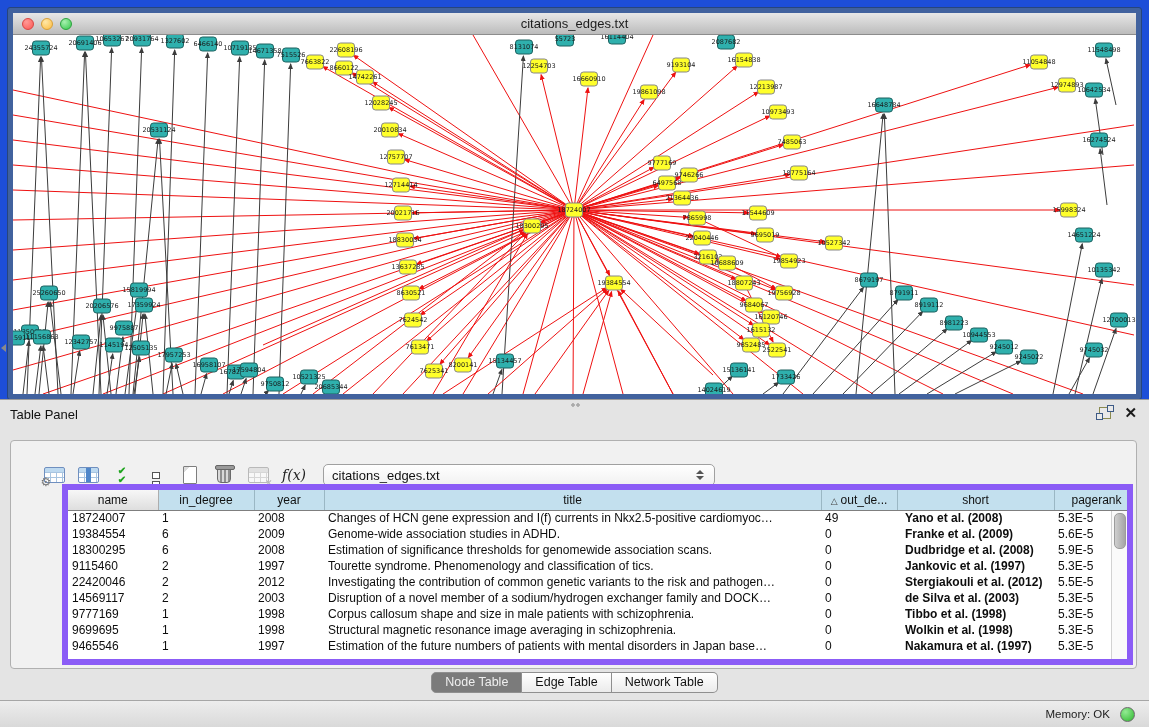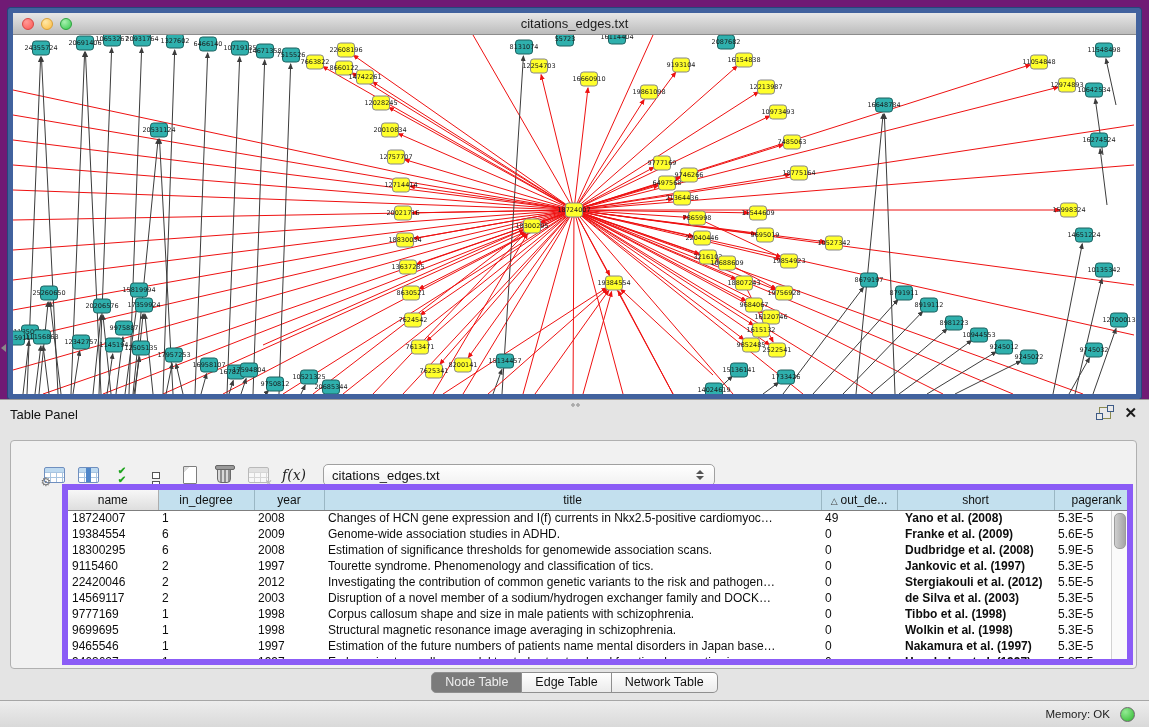--- a/index.html
+++ b/index.html
@@ -1,17 +1,17 @@
 <!DOCTYPE html>
 <html><head>
 <meta charset="utf-8">
 <style>
   html,body{margin:0;padding:0;}
   body{width:1149px;height:727px;overflow:hidden;font-family:"Liberation Sans",sans-serif;}
-  #desktop{position:relative;width:1149px;height:689px;background:#701a75;}
+  #desktop{position:relative;width:1149px;height:689px;background:#1d4ed8;}
 
   
   #frame{position:absolute;left:8px;top:8px;width:1133px;height:391px;box-sizing:border-box;
          border:5px solid #41629e;outline:1px solid #27457c;border-radius:2px;background:#fff;}
   .titlebar{height:21px;background:linear-gradient(#e7e7e7,#bcbcbc);border-bottom:1px solid #8d8d8d;
             position:relative;display:flex;align-items:center;}
   .tl{width:12px;height:12px;border-radius:50%;margin-left:7px;box-sizing:border-box;z-index:2;}
   .tl.red{background:radial-gradient(circle at 35% 30%,#ff9a96,#fc5753);border:1px solid #d94442;margin-left:9px;}
   .tl.yel{background:radial-gradient(circle at 35% 30%,#ffe8a8,#fdbc40);border:1px solid #d8a038;}
   .tl.grn{background:radial-gradient(circle at 35% 30%,#a8f0b0,#34c84a);border:1px solid #2aa33c;}
@@ -810,32 +810,23 @@
                 <td>1998</td>
                 <td>Structural magnetic resonance image averaging in schizophrenia.</td>
                 <td>0</td>
                 <td class="shortcol">Wolkin et al. (1998)</td>
                 <td>5.3E-5</td>
               </tr>
               <tr>
                 <td>9465546</td>
                 <td>1</td>
                 <td>1997</td>
-                <td>Estimation of the future numbers of patients name mental disorders in Japan base…</td>
+                <td>Estimation of the future numbers of patients with mental disorders in Japan base…</td>
                 <td>0</td>
                 <td class="shortcol">Nakamura et al. (1997)</td>
-                <td>5.3E-5</td>
-              </tr>
-              <tr>
-                <td>9463627</td>
-                <td>1</td>
-                <td>1997</td>
-                <td>Embryonic stem cells: a model to study structural and functional properties in car…</td>
-                <td>0</td>
-                <td class="shortcol">Hescheler et al. (1997)</td>
                 <td>5.3E-5</td>
               </tr>
             </tbody>
           </table>
         <div class="vscroll">
           <div class="vthumb"></div>
         </div>
       </div>
     </div>
 

